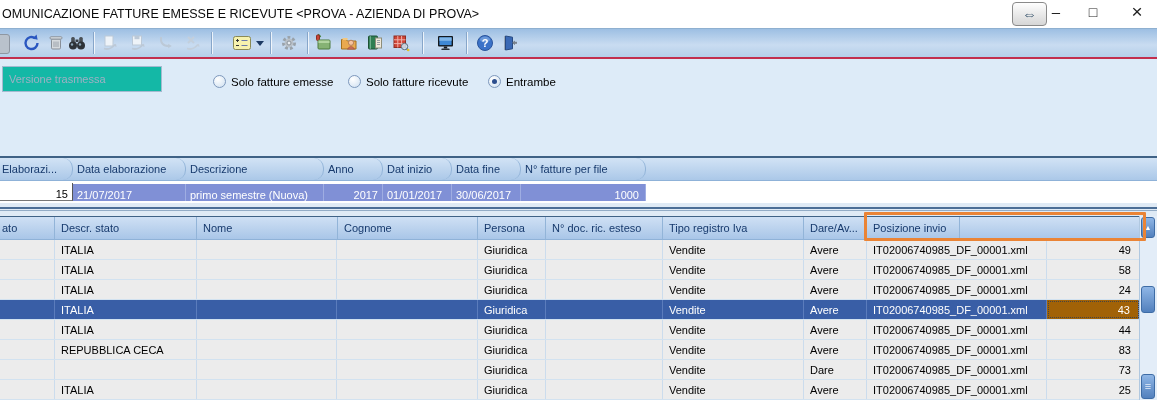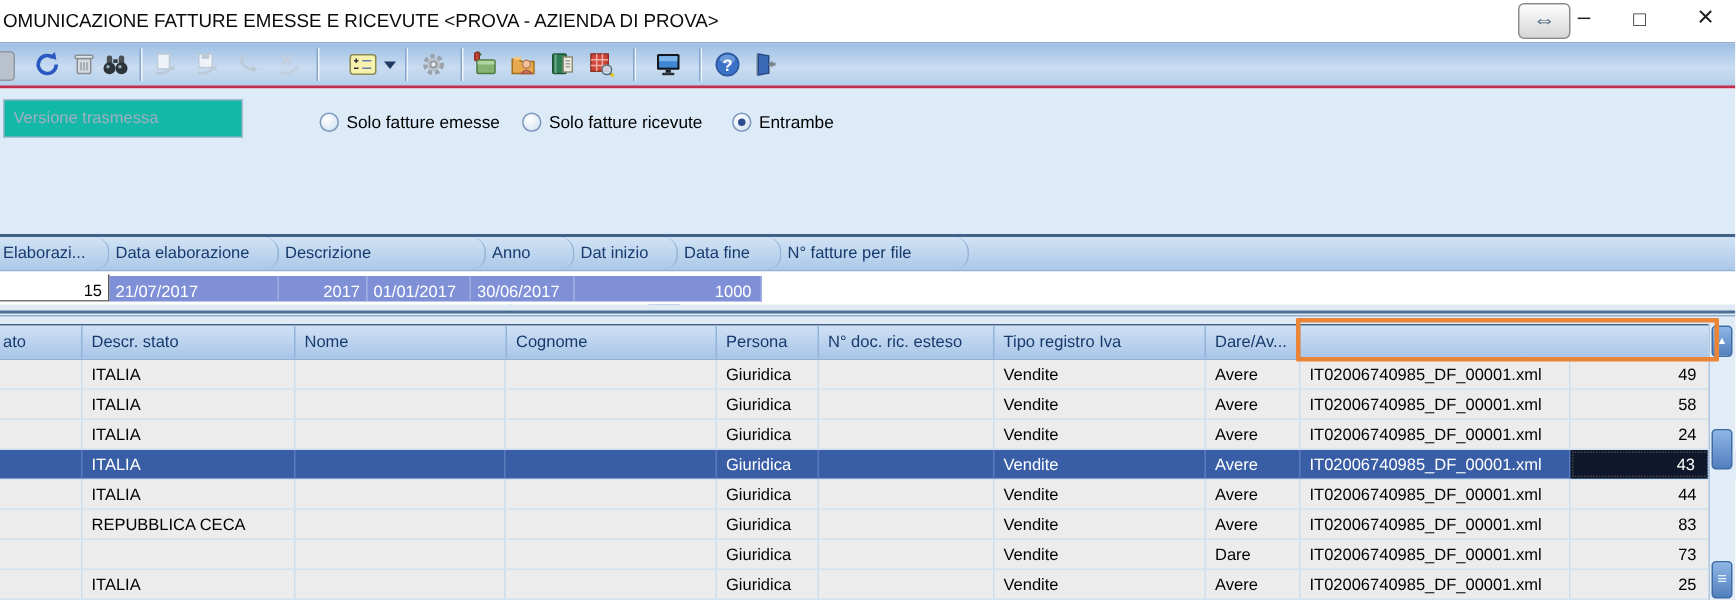--- a/index.html
+++ b/index.html
@@ -71,21 +71,21 @@
   .h2cell{box-sizing:border-box;border-right:1px solid #92b4d8;padding:5px 3px 0 6px;color:#173a6d;
           white-space:nowrap;overflow:hidden;}
   .h2cell.first{padding-left:2px;}
   .drow{display:flex;height:20px;box-sizing:border-box;background:#ececec;border-bottom:1px solid #d2e2f0;cursor:default;}
   .dcell{box-sizing:border-box;border-right:1px solid #cbdced;padding:4px 4px 0 6px;white-space:nowrap;overflow:hidden;}
   .c-stato{width:55px}.c-descr{width:142px}.c-cognome{width:140px}.c-nome{width:141px}.c-persona{width:68px}
   .c-ndoc{width:117px}.c-tipo{width:141px}.c-dare{width:63px}.c-file{width:180px}.c-pos{width:93px}
   .num{text-align:right;padding-right:8px;}
   .drow.selected{background:#395ea6;}
   .drow.selected .dcell{color:#fff;border-right-color:#5b7cbc;border-bottom-color:#395ea6;}
-  .dcell.active-cell{background:#0f172a;color:#000;outline:1px dotted #444;outline-offset:-2px;border-right:2px solid #222;}
+  .dcell.active-cell{background:#a16207;color:#000;outline:1px dotted #444;outline-offset:-2px;border-right:2px solid #222;}
 
   
   .orange{position:absolute;left:864px;top:-4px;width:282px;height:29px;box-sizing:border-box;
           border:3px solid #ea8436;border-radius:1px;z-index:6;pointer-events:none;}
 
   
   .sbar{position:absolute;right:0;top:0;width:17px;bottom:0;background:#e3edf8;border-left:1px solid #b0c8e0;z-index:4;}
   .sb-btn{position:absolute;left:1px;width:14px;box-sizing:border-box;border:1px solid #3e6ca6;border-radius:3px;
           background:linear-gradient(#8fb6e6,#5280bd);color:#fff;text-align:center;cursor:pointer;}
   .sb-up{top:1px;height:21px;font-size:7px;line-height:20px;}
@@ -289,40 +289,42 @@
       <div class="h1cell w3">Descrizione</div>
       <div class="h1cell w4">Anno</div>
       <div class="h1cell w5">Dat inizio</div>
       <div class="h1cell w6">Data fine</div>
       <div class="h1cell w7">N° fatture per file</div>
       <div class="h1cell wfill"></div>
     </div>
     <div class="t1-row">
       <div class="r1cell w1 idcell">15</div>
       <div class="r1cell w2 sel1">21/07/2017</div>
+      <div class="r1cell w3 sel1">primo semestre (Nuova)</div>
       <div class="r1cell w4 sel1 ralign">2017</div>
       <div class="r1cell w5 sel1">01/01/2017</div>
       <div class="r1cell w6 sel1">30/06/2017</div>
       <div class="r1cell w7 sel1 ralign" style="padding-right:6px">1000</div>
       <div class="r1cell wfill"></div>
     </div>
   </div>
 
   <div class="gap"></div>
 
   <div class="t2">
     <div class="t2-header">
       <div class="h2cell c-stato first">ato</div>
       <div class="h2cell c-descr">Descr. stato</div>
       <div class="h2cell c-nome">Nome</div>
       <div class="h2cell c-cognome">Cognome</div>
       <div class="h2cell c-persona">Persona</div>
       <div class="h2cell c-ndoc">N° doc. ric. esteso</div>
       <div class="h2cell c-tipo">Tipo registro Iva</div>
       <div class="h2cell c-dare">Dare/Av...</div>
+      <div class="h2cell c-pos">Posizione invio</div>
     </div>
 
     <div>
         <div class="drow">
     <div class="dcell c-stato"></div>
     <div class="dcell c-descr">ITALIA</div>
     <div class="dcell c-cognome"></div>
     <div class="dcell c-nome"></div>
     <div class="dcell c-persona">Giuridica</div>
     <div class="dcell c-ndoc"></div>

